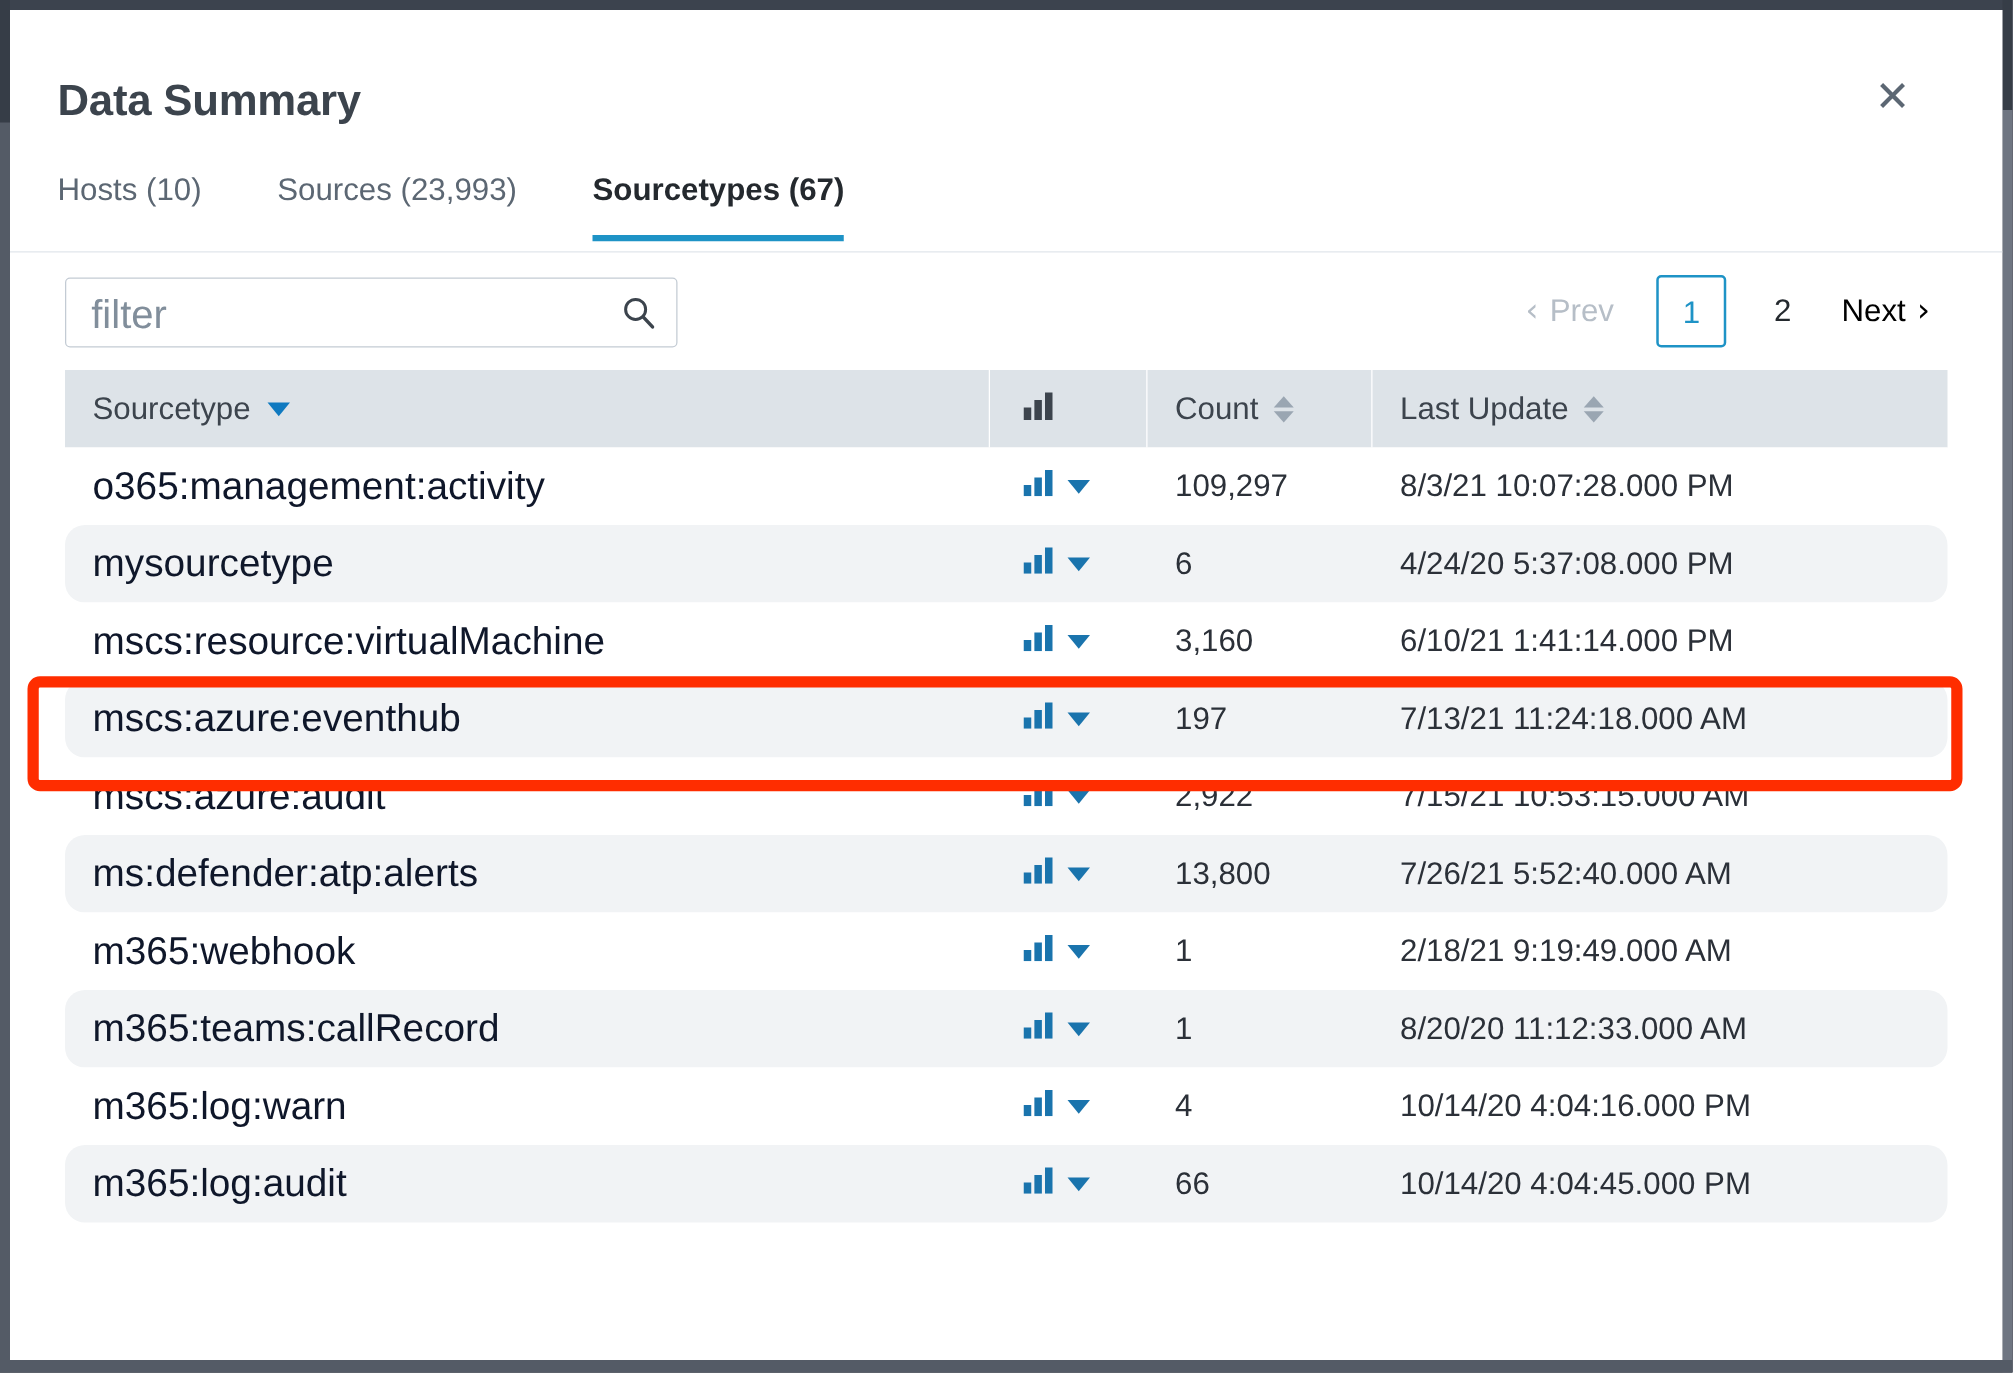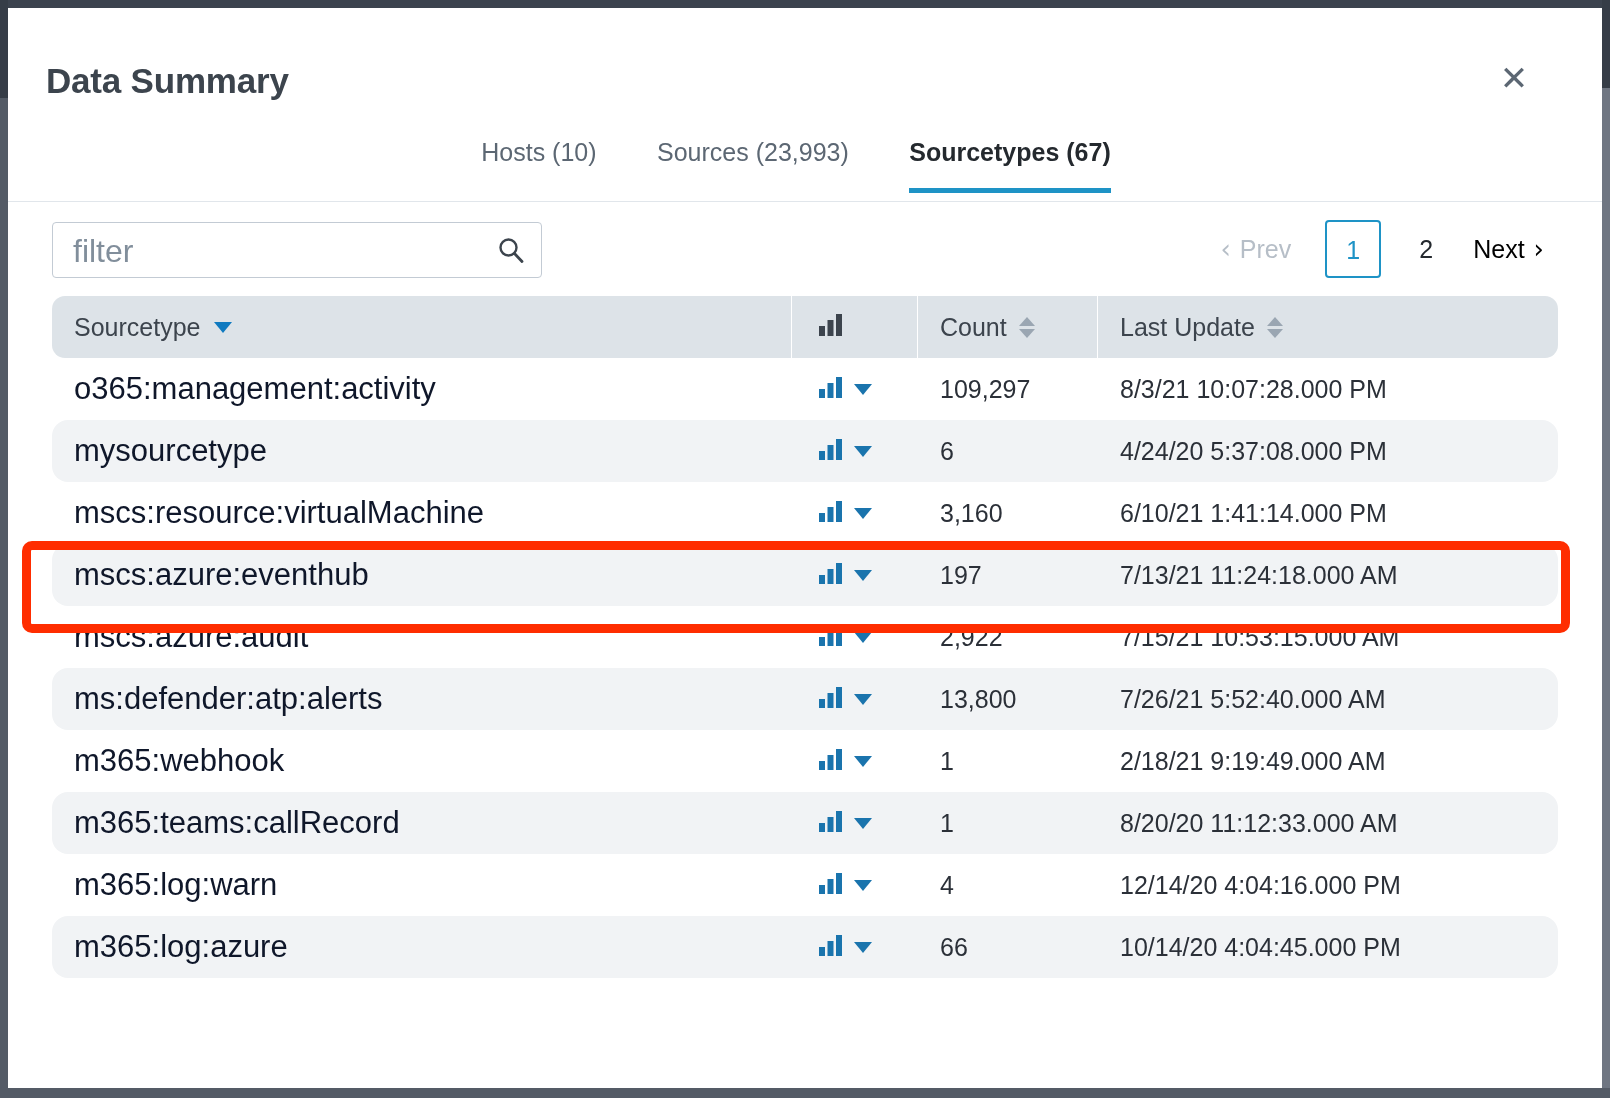--- a/index.html
+++ b/index.html
@@ -89,21 +89,20 @@
     font-weight: 500;
   }
 
   
   .tabs {
     position: relative;
     height: 86px;
     border-bottom: 1px solid #e1e6eb;
     padding-left: 38px;
     box-sizing: border-box;
-    text-align: center;
   }
   .tab {
     position: relative;
     display: inline-block;
     font-size: 25px;
     color: #5c6773;
     padding: 22px 0 26px 0;
     margin-right: 56px;
     cursor: pointer;
     vertical-align: top;
@@ -209,21 +208,20 @@
   }
   .trow {
     display: flex;
     height: 62px;
     align-items: center;
   }
   .thead {
     background: #dde3e8;
     font-size: 25px;
     color: #3c444d;
-    border-radius: 13px;
   }
   .thead .cell { height: 62px; display:flex; align-items:center; }
   .thead .c-sourcetype { border-right: 1px solid #ffffff; }
   .thead .c-spark { border-right: 1px solid #ffffff; }
   .thead .c-count { border-right: 1px solid #ffffff; }
 
   .c-sourcetype { width: 740px; padding-left: 22px; box-sizing: border-box; }
   .c-spark      { width: 126px; padding-left: 26px; box-sizing: border-box; }
   .c-count      { width: 180px; padding-left: 22px; box-sizing: border-box; }
   .c-update     { width: 460px; padding-left: 22px; box-sizing: border-box; }
@@ -512,26 +510,26 @@
             <span>
               <svg width="26" height="22" viewBox="0 0 26 22">
                 <rect x="1" y="13" width="6" height="9" fill="#1a74ad"></rect>
                 <rect x="9.5" y="7" width="6" height="15" fill="#1a74ad"></rect>
                 <rect x="18" y="1" width="6" height="21" fill="#1a74ad"></rect>
               </svg>
             </span>
             <span class="caret-down"></span>
           </div>
           <div class="c-count">4</div>
-          <div class="c-update">12/14/20 4:04:16.000 PM</div>
+          <div class="c-update">10/14/20 4:04:16.000 PM</div>
         </div>
 
         <div class="trow alt">
           <div class="c-sourcetype">
-            <a class="st-link">m365:log:azure</a>
+            <a class="st-link">m365:log:audit</a>
           </div>
           <div class="c-spark spark-cell">
             <span>
               <svg width="26" height="22" viewBox="0 0 26 22">
                 <rect x="1" y="13" width="6" height="9" fill="#1a74ad"></rect>
                 <rect x="9.5" y="7" width="6" height="15" fill="#1a74ad"></rect>
                 <rect x="18" y="1" width="6" height="21" fill="#1a74ad"></rect>
               </svg>
             </span>
             <span class="caret-down"></span>

